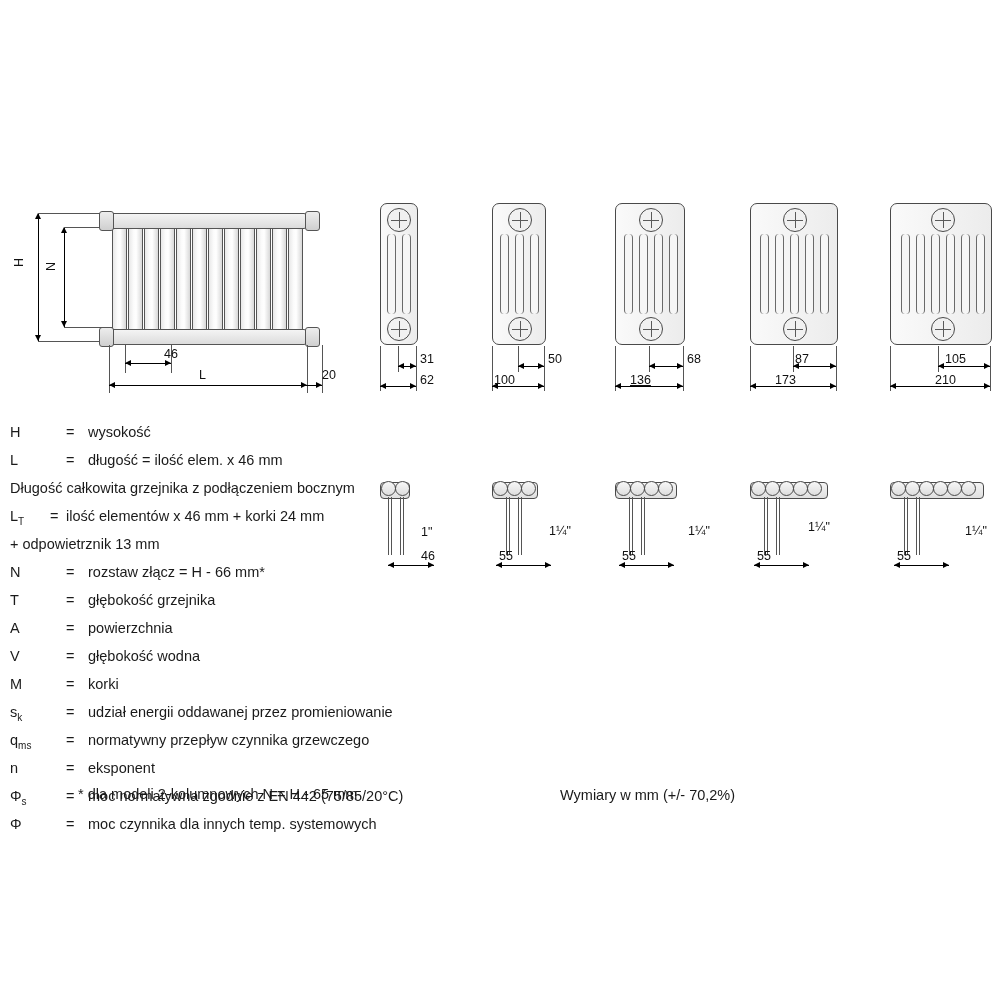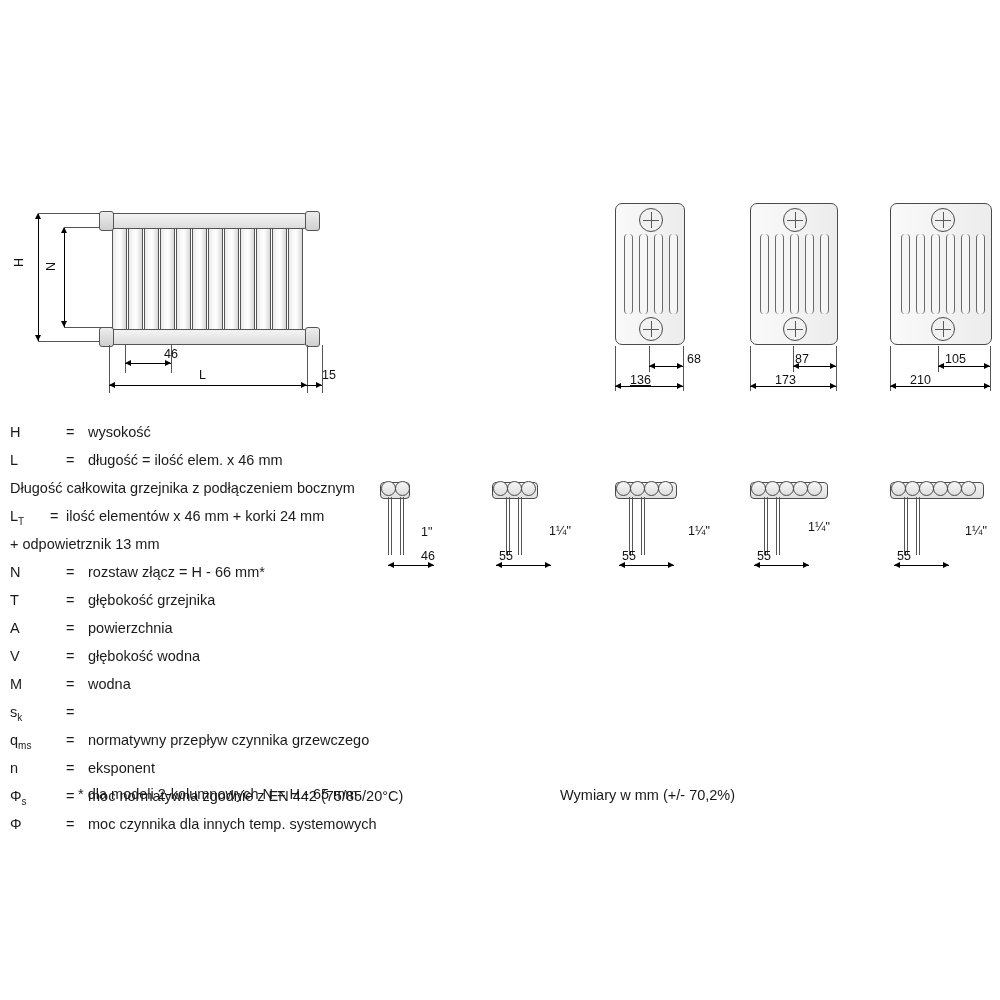--- a/index.html
+++ b/index.html
@@ -257,24 +257,63 @@
     <div class="arr-r" style="left:65px; top:155px;"></div>
     <div class="dim-label" style="left:64px; top:142px;">46</div>
 
     <div class="line-h" style="left:9px; top:180px; width:198px;"></div>
     <div class="arr-l" style="left:9px; top:177px;"></div>
     <div class="arr-r" style="left:201px; top:177px;"></div>
     <div class="dim-label" style="left:99px; top:163px;">L</div>
 
     <div class="line-h" style="left:207px; top:180px; width:15px;"></div>
     <div class="arr-r" style="left:216px; top:177px;"></div>
-    <div class="dim-label" style="left:222px; top:163px;">15</div>
-  </div>
-
-
+    <div class="dim-label" style="left:222px; top:163px;">20</div>
+  </div>
+
+  <div class="abs" style="left:375px; top:200px; width:120px; height:250px;">
+    <div class="xsec" style="left:5px; top:3px; width:36px; height:140px;">
+      <div class="xcol" style="left:6px;  top:30px; height:80px;"></div>
+      <div class="xcol" style="left:21px; top:30px; height:80px;"></div>
+      <div class="xplug" style="left:6px;  top:4px;"></div>
+      <div class="xplug" style="left:6px;  top:113px;"></div>
+    </div>
+    <div class="thin-v" style="left:5px;  top:146px; height:45px;"></div>
+    <div class="thin-v" style="left:23px; top:146px; height:26px;"></div>
+    <div class="thin-v" style="left:41px; top:146px; height:45px;"></div>
+    <div class="line-h" style="left:23px; top:166px; width:18px;"></div>
+    <div class="arr-l" style="left:23px; top:163px;"></div>
+    <div class="arr-r" style="left:35px; top:163px;"></div>
+    <div class="dim-label" style="left:45px; top:152px;">31</div>
+    <div class="line-h" style="left:5px; top:186px; width:36px;"></div>
+    <div class="arr-l" style="left:5px;  top:183px;"></div>
+    <div class="arr-r" style="left:35px; top:183px;"></div>
+    <div class="dim-label" style="left:45px; top:173px;">62</div>
+  </div>
+
+  <div class="abs" style="left:487px; top:200px; width:130px; height:250px;">
+    <div class="xsec" style="left:5px; top:3px; width:52px; height:140px;">
+      <div class="xcol" style="left:7px;  top:30px; height:80px;"></div>
+      <div class="xcol" style="left:22px; top:30px; height:80px;"></div>
+      <div class="xcol" style="left:37px; top:30px; height:80px;"></div>
+      <div class="xplug" style="left:15px; top:4px;"></div>
+      <div class="xplug" style="left:15px; top:113px;"></div>
+    </div>
+    <div class="thin-v" style="left:5px;  top:146px; height:45px;"></div>
+    <div class="thin-v" style="left:31px; top:146px; height:26px;"></div>
+    <div class="thin-v" style="left:57px; top:146px; height:45px;"></div>
+    <div class="line-h" style="left:31px; top:166px; width:26px;"></div>
+    <div class="arr-l" style="left:31px; top:163px;"></div>
+    <div class="arr-r" style="left:51px; top:163px;"></div>
+    <div class="dim-label" style="left:61px; top:152px;">50</div>
+    <div class="line-h" style="left:5px; top:186px; width:52px;"></div>
+    <div class="arr-l" style="left:5px;  top:183px;"></div>
+    <div class="arr-r" style="left:51px; top:183px;"></div>
+    <div class="dim-label" style="left:7px; top:173px;">100</div>
+  </div>
 
   <div class="abs" style="left:610px; top:200px; width:140px; height:250px;">
     <div class="xsec" style="left:5px; top:3px; width:68px; height:140px;">
       <div class="xcol" style="left:8px;  top:30px; height:80px;"></div>
       <div class="xcol" style="left:23px; top:30px; height:80px;"></div>
       <div class="xcol" style="left:38px; top:30px; height:80px;"></div>
       <div class="xcol" style="left:53px; top:30px; height:80px;"></div>
       <div class="xplug" style="left:23px; top:4px;"></div>
       <div class="xplug" style="left:23px; top:113px;"></div>
     </div>
@@ -328,21 +367,21 @@
     <div class="thin-v" style="left:5px;   top:146px; height:45px;"></div>
     <div class="thin-v" style="left:53px;  top:146px; height:26px;"></div>
     <div class="thin-v" style="left:105px; top:146px; height:45px;"></div>
     <div class="line-h" style="left:53px; top:166px; width:52px;"></div>
     <div class="arr-l" style="left:53px; top:163px;"></div>
     <div class="arr-r" style="left:99px; top:163px;"></div>
     <div class="dim-label" style="left:60px; top:152px;">105</div>
     <div class="line-h" style="left:5px; top:186px; width:100px;"></div>
     <div class="arr-l" style="left:5px;  top:183px;"></div>
     <div class="arr-r" style="left:99px; top:183px;"></div>
-    <div class="dim-label" style="left:25px; top:173px;">210</div>
+    <div class="dim-label" style="left:50px; top:173px;">210</div>
   </div>
 
   <div class="abs" style="left:375px; top:478px; width:120px; height:115px;">
     <div class="plan-body" style="left:5px; top:4px; width:28px;"></div>
     <div class="plan-circ" style="left:6px;  top:3px;"></div>
     <div class="plan-circ" style="left:20px; top:3px;"></div>
     <div class="pipe" style="left:13px; top:19px; height:58px;"></div>
     <div class="pipe" style="left:16px; top:19px; height:58px;"></div>
     <div class="pipe" style="left:25px; top:19px; height:58px;"></div>
     <div class="pipe" style="left:28px; top:19px; height:58px;"></div>
@@ -471,26 +510,27 @@
 
     <div class="legend-row">
       <span class="legend-sym">V</span>
       <span class="legend-eq">=</span>
       <span class="legend-txt">głębokość wodna</span>
     </div>
 
     <div class="legend-row">
       <span class="legend-sym">M</span>
       <span class="legend-eq">=</span>
-      <span class="legend-txt">wodna</span>
+      <span class="legend-txt">korki</span>
     </div>
 
     <div class="legend-row">
       <span class="legend-sym">s<span class="sub">k</span></span>
       <span class="legend-eq">=</span>
+      <span class="legend-txt">udział energii oddawanej przez promieniowanie</span>
     </div>
 
     <div class="legend-row">
       <span class="legend-sym">q<span class="sub">ms</span></span>
       <span class="legend-eq">=</span>
       <span class="legend-txt">normatywny przepływ czynnika grzewczego</span>
     </div>
 
     <div class="legend-row">
       <span class="legend-sym">n</span>

